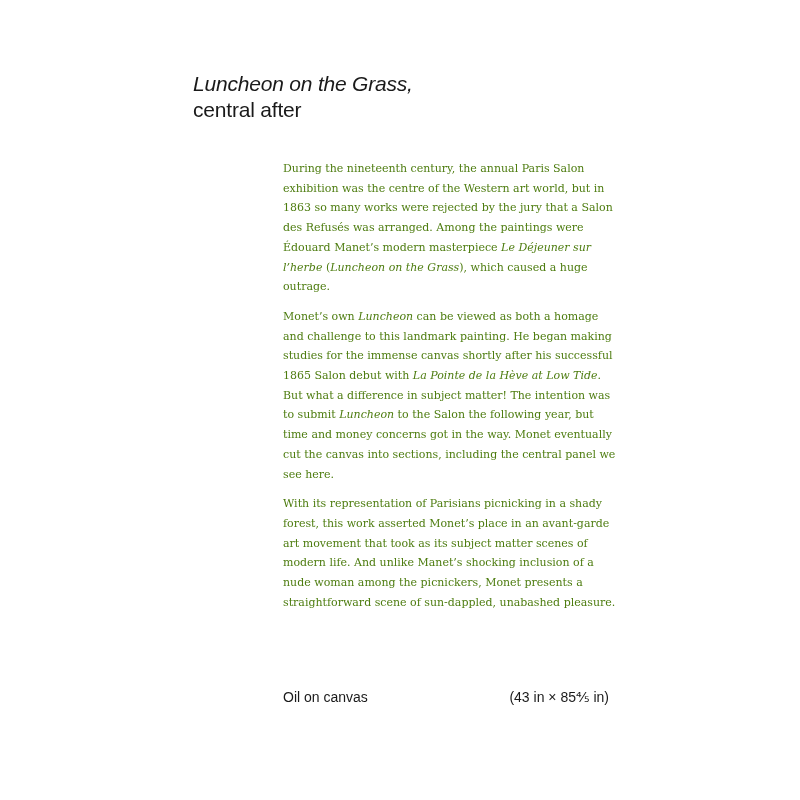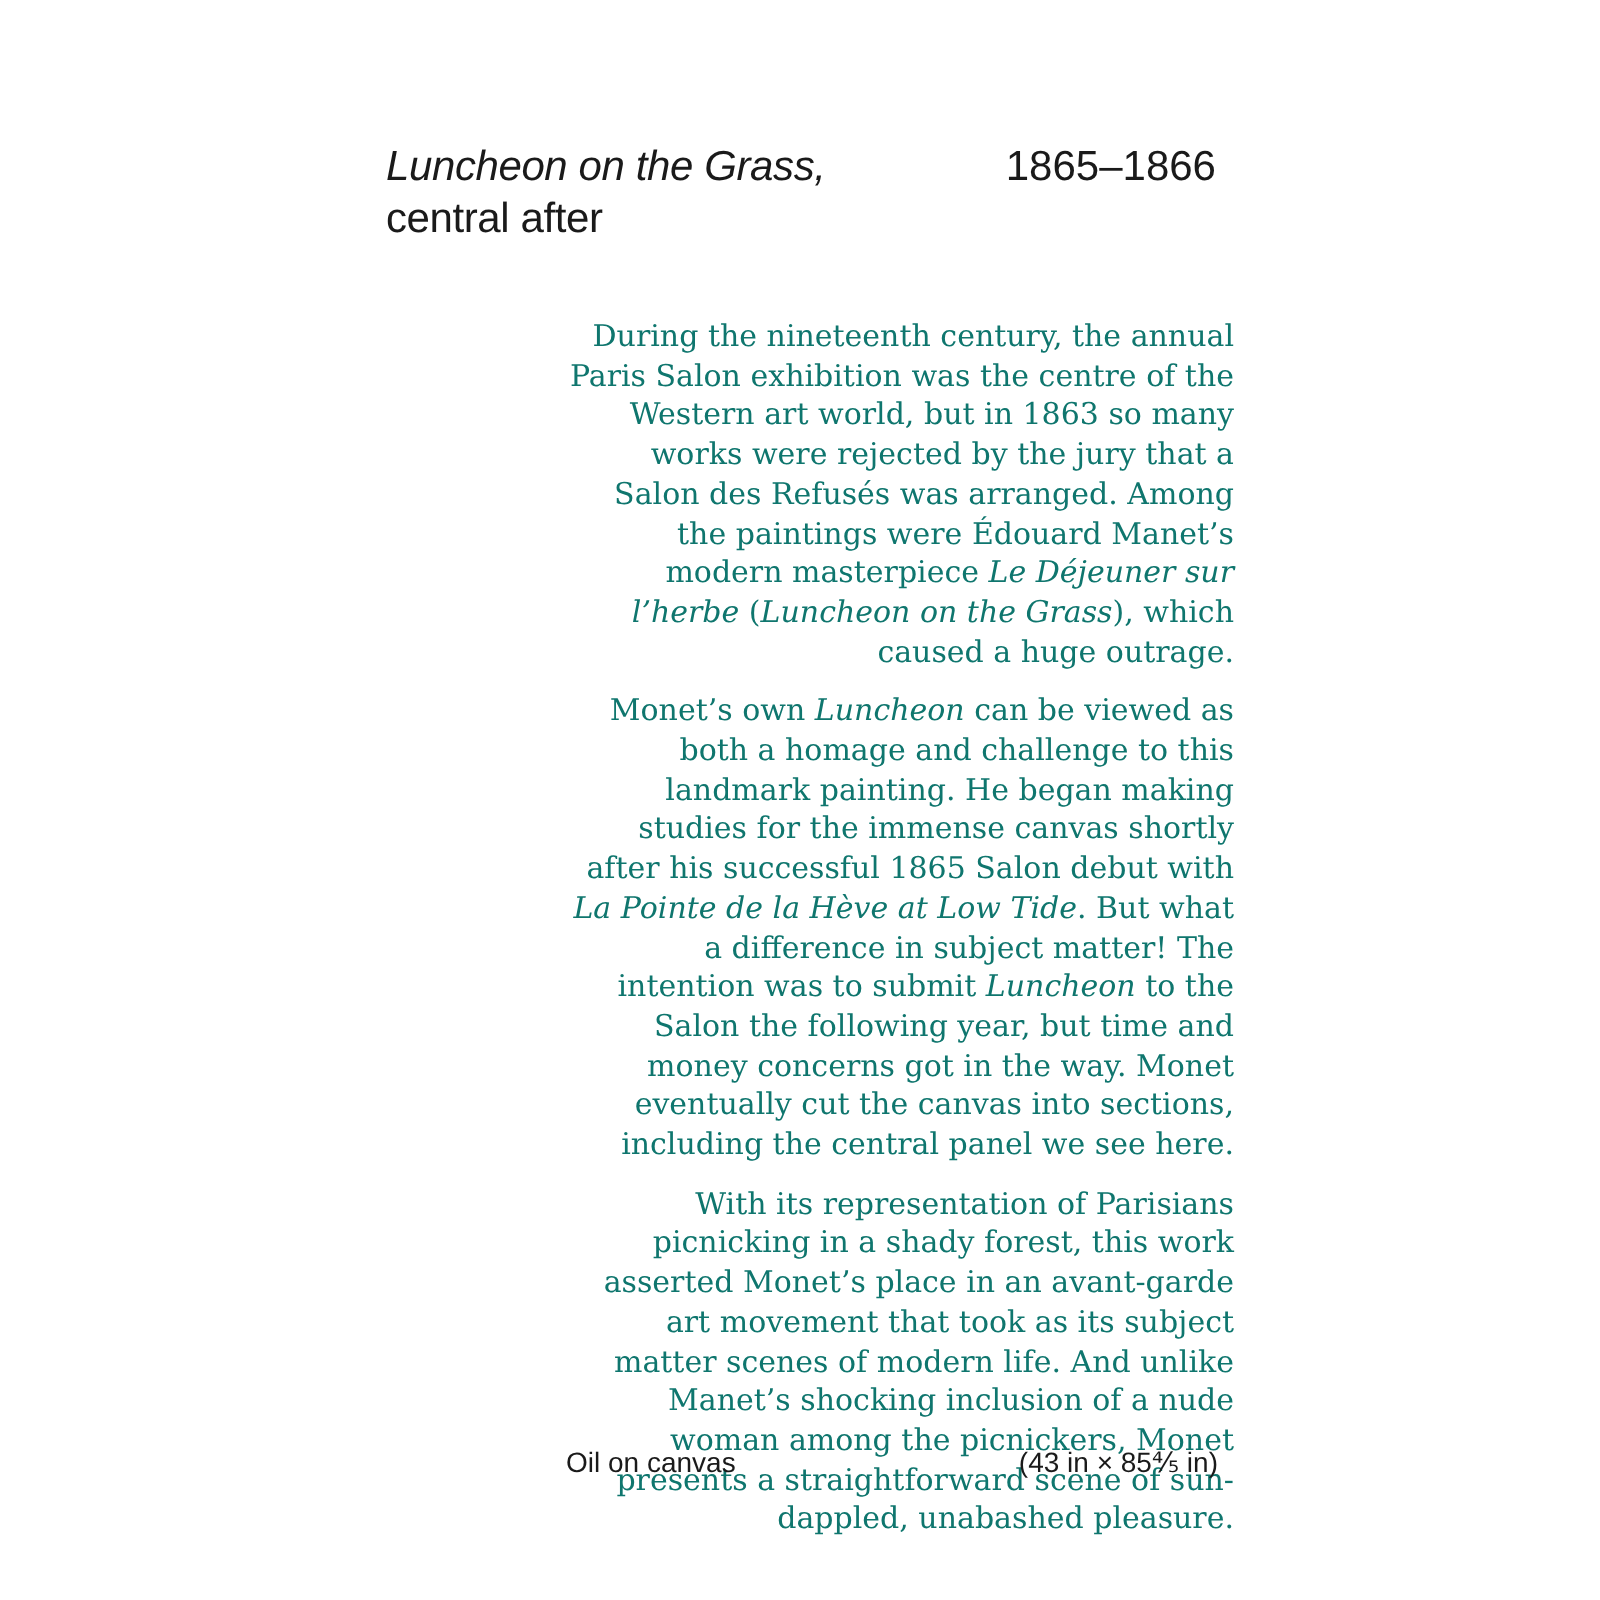--- a/index.html
+++ b/index.html
@@ -29,52 +29,51 @@
   }
   .title-italic { font-style: italic; }
   .title-date { font-style: normal; letter-spacing: 0; white-space: nowrap; }
   
   .body-text {
     position: absolute;
     left: 283px;
     top: 159px;
     width: 334px;
     font-family: "DejaVu Serif", "Liberation Serif", serif;
-    font-size: 15px;
+    font-size: 11px;
     line-height: 19.7px;
-    color: #0f766e;
-    text-align: right;
+    color: #4d7c0f;
+    text-align: left;
   }
   .body-text p { margin: 0 0 10px 0; }
   .body-text em { font-style: italic; font-weight: inherit; }
   
   .label-footer {
     position: absolute;
     left: 283px;
-    top: 720px;
+    top: 686px;
     width: 326px;
     display: flex;
     justify-content: space-between;
     align-items: flex-start;
     font-family: "Liberation Sans", "DejaVu Sans", sans-serif;
     font-size: 14px;
     line-height: 22.5px;
     color: #1a1a1a;
   }
   .dimensions { text-align: left; white-space: nowrap; }
 </style>
 </head>
 <body>
 
 <div class="page" style="background: rgb(255, 255, 255);">
 
   <header class="label-header">
     <div class="title-row">
       <span class="title-italic">Luncheon on the Grass,</span>
-      <span class="title-date">1865–1866</span>
     </div>
     <div class="title-line2">central after</div>
   </header>
 
   <main class="body-text">
       <p><span>During the nineteenth century, the annual Paris Salon exhibition was the centre of the Western art world, but in 1863 so many works were rejected by the jury that a Salon des Refusés was arranged. Among the paintings were Édouard Manet’s modern masterpiece </span><em>Le Déjeuner sur l’herbe</em><span> (</span><em>Luncheon on the Grass</em><span>), which caused a huge outrage.</span></p>
       <p><span>Monet’s own </span><em>Luncheon</em><span> can be viewed as both a homage and challenge to this landmark painting. He began making studies for the immense canvas shortly after his successful 1865 Salon debut with </span><em>La Pointe de la Hève at Low Tide</em><span>. But what a difference in subject matter! The intention was to submit </span><em>Luncheon</em><span> to the Salon the following year, but time and money concerns got in the way. Monet eventually cut the canvas into sections, including the central panel we see here.</span></p>
       <p><span>With its representation of Parisians picnicking in a shady forest, this work asserted Monet’s place in an avant-garde art movement that took as its subject matter scenes of modern life. And unlike Manet’s shocking inclusion of a nude woman among the picnickers, Monet presents a straightforward scene of sun-dappled, unabashed pleasure.</span></p>
     </main>
 

